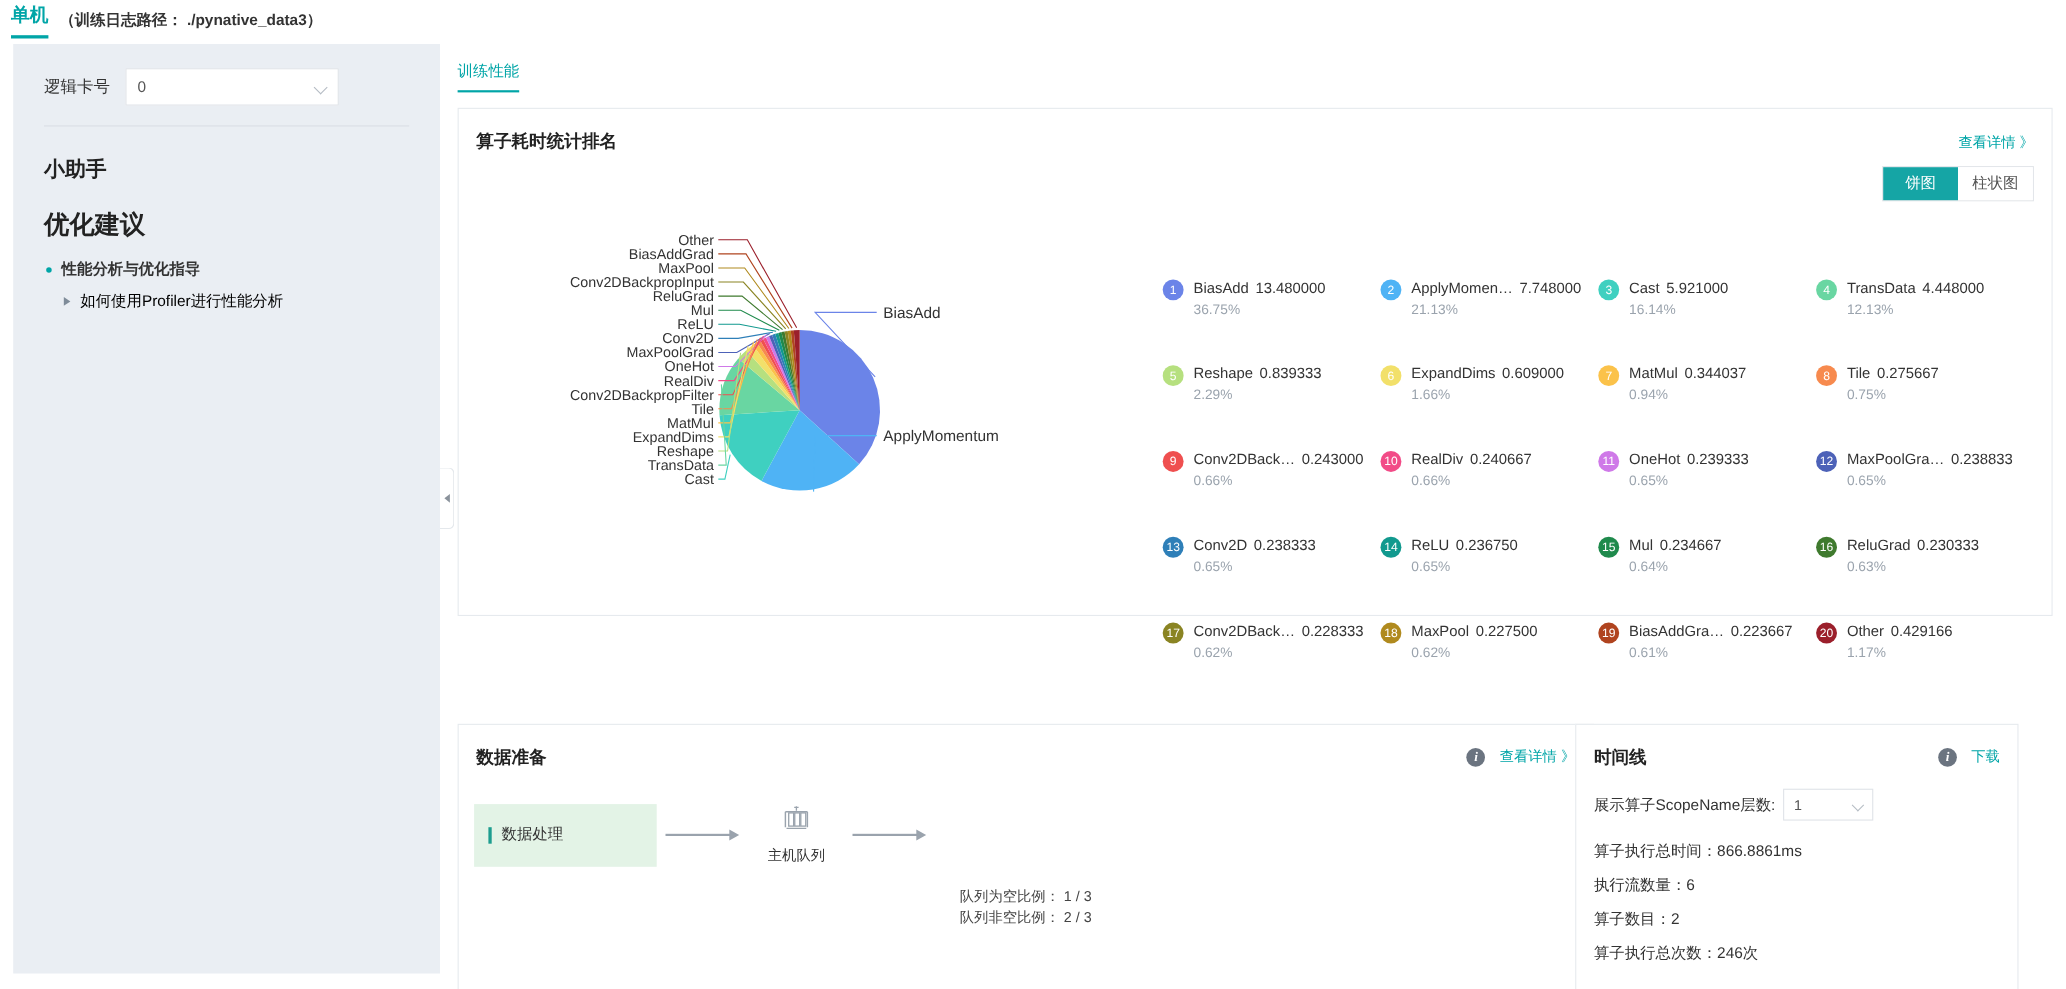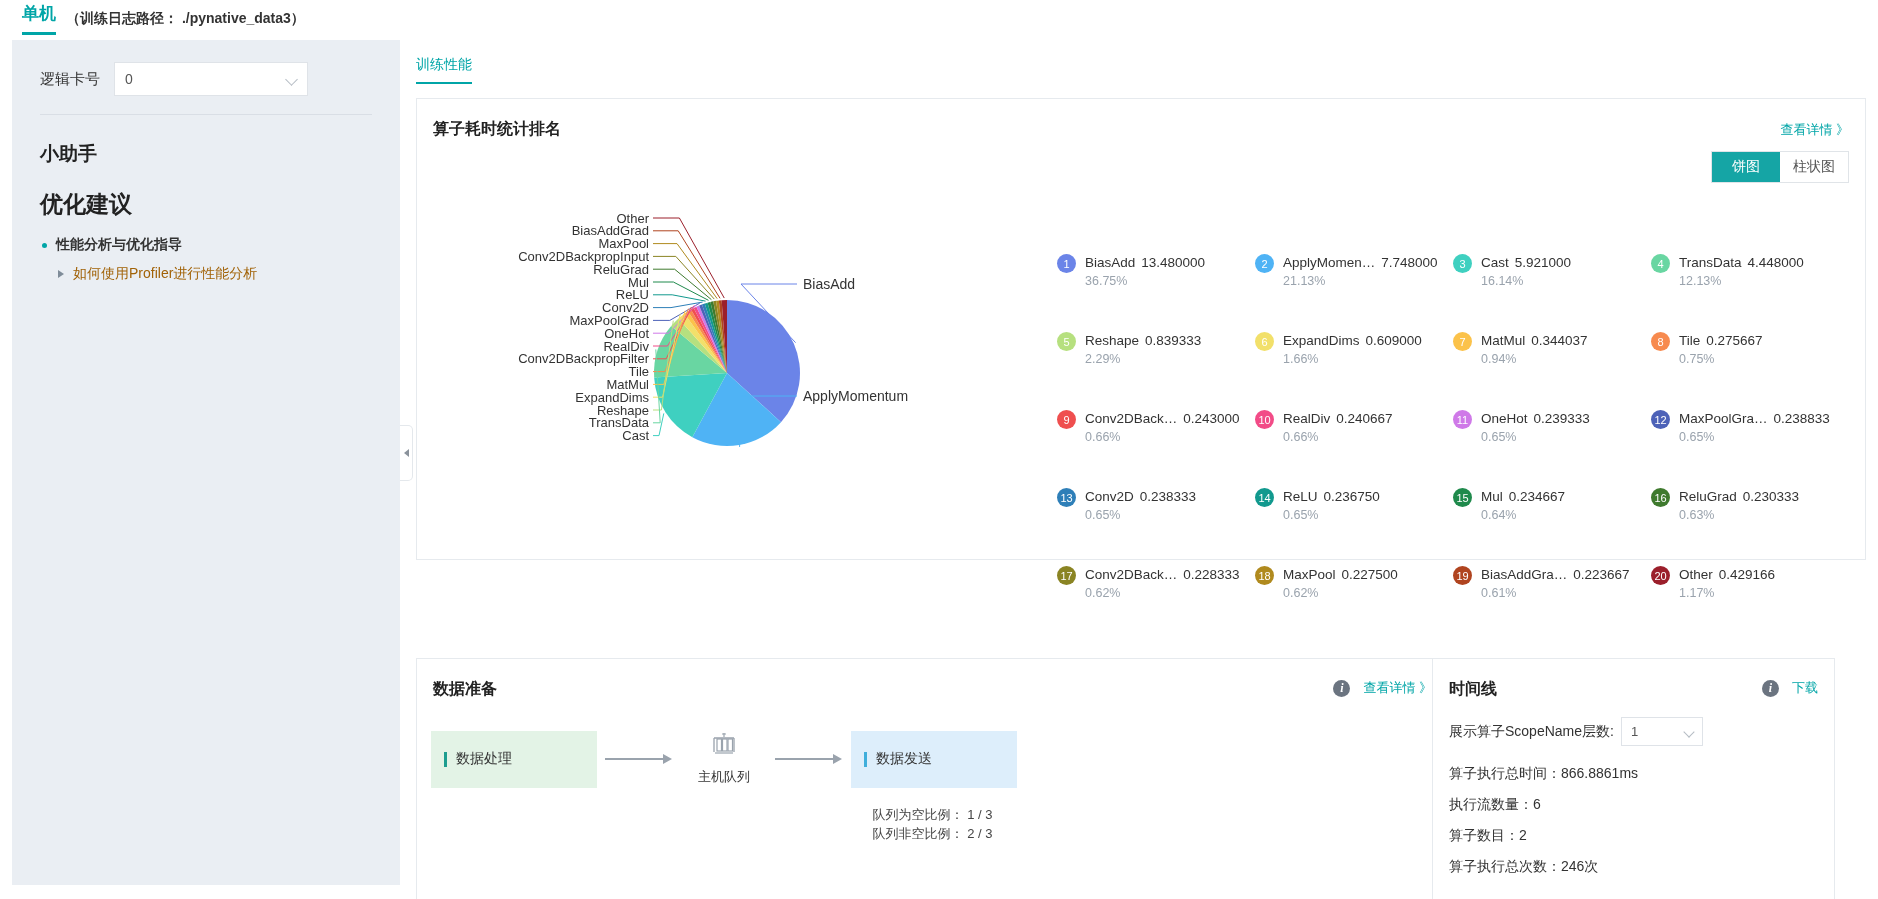--- a/index.html
+++ b/index.html
@@ -10,21 +10,21 @@
     overflow: hidden;
   }
   body { position: relative; }
 
   
   .topbar {
     position: absolute; left: 0; top: 0; width: 1878px; height: 38px;
     background: #fff; display: flex; align-items: center;
   }
   .topbar-title {
-    margin-left: 22px; font-size: 17px; font-weight: bold; color: #00a5a7;
+    margin-left: 10px; font-size: 17px; font-weight: bold; color: #00a5a7;
     padding-bottom: 7px; border-bottom: 3px solid #00a5a7; line-height: 22px;
   }
   .topbar-path { margin-left: 10px; font-size: 14px; font-weight: bold; color: #333; }
 
   
   .sidebar {
     position: absolute; left: 12px; top: 40px; width: 388px; height: 845px;
     background: #eaeef3;
   }
   .card-row { display: flex; align-items: center; padding: 22px 28px 18px 28px; }
@@ -44,21 +44,21 @@
   .sb-h2 { font-size: 23px; font-weight: bold; color: #222; padding: 22px 28px 0 28px; }
   .sb-bullet {
     display: flex; align-items: center; padding: 16px 28px 0 30px;
     font-size: 14px; font-weight: bold; color: #333;
   }
   .sb-bullet .dot {
     width: 5px; height: 5px; border-radius: 50%; background: #00a5a7; margin-right: 9px;
   }
   .sb-sub {
     display: flex; align-items: center; padding: 11px 28px 0 46px;
-    font-size: 14px; color: #a16207; cursor: pointer;
+    font-size: 14px; color: #000000; cursor: pointer;
   }
   .sb-sub .tri {
     width: 0; height: 0; border-left: 6px solid #7f8c99;
     border-top: 4px solid transparent; border-bottom: 4px solid transparent;
     margin-right: 9px;
   }
 
   
   .collapse-handle {
     position: absolute; left: 400px; top: 425px; width: 13px; height: 56px;
@@ -395,24 +395,20 @@
           <path d="M6 21 L24 21" stroke="#9aa3ad" stroke-width="1.2"></path>
         </svg>
         <div class="queue-label">主机队列</div>
       </div>
 
       <div class="flow-arrow">
         <span class="line"></span>
           <span class="head"></span>
       </div>
 
-      <div class="flow-box" style="background:#ddeefb;">
-        <span class="bar" style="background:#3faedb;"></span>
-        <span>数据发送</span>
-      </div>
     </div>
 
     <div class="ratio">
       <div>队列为空比例： 1 / 3</div>
       <div>队列非空比例： 2 / 3</div>
     </div>
   </div>
 
   <div class="panel" id="timeline-panel">
     <div style="position:absolute;left:16px;top:20px;" class="panel-title">时间线</div>

